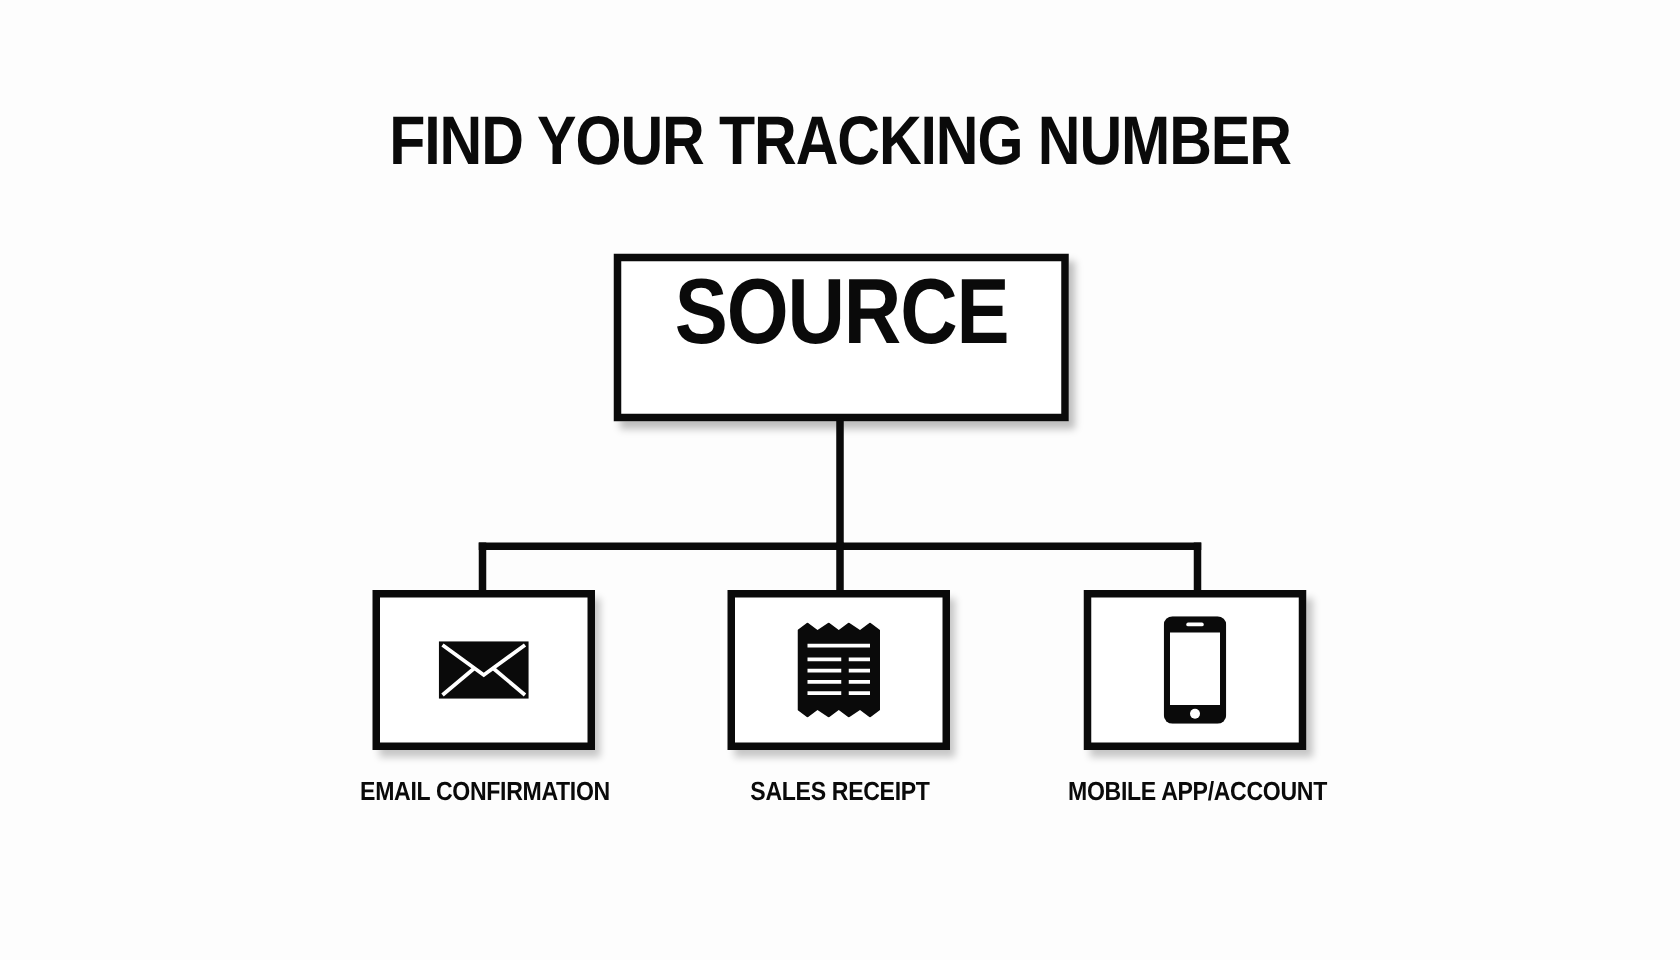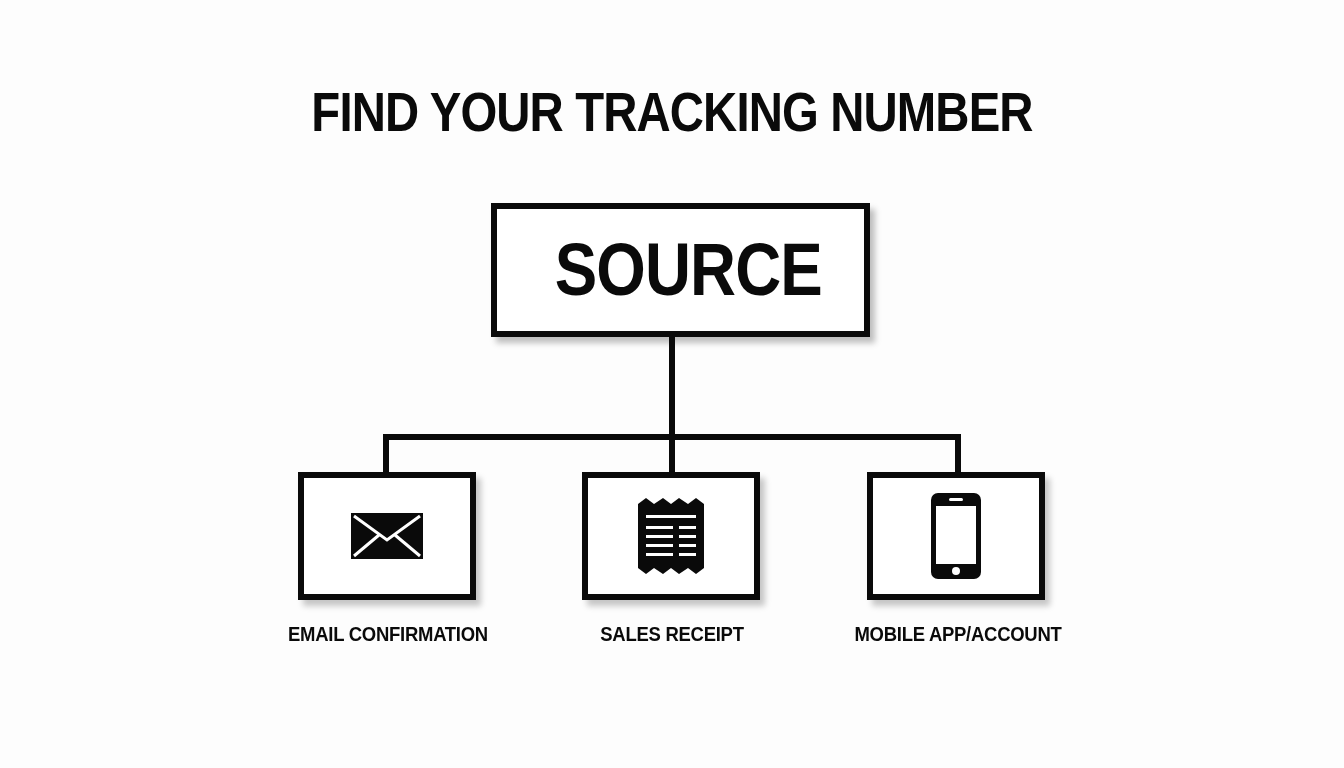--- a/index.html
+++ b/index.html
@@ -12,21 +12,21 @@
   .title {
     position:absolute; left:0; top:82px; width:1344px; text-align:center;
     font-weight:700; font-size:55px; letter-spacing:-1px;
     transform:scaleX(0.86); transform-origin:672px 0;
     line-height:60px;
   }
   .source-box {
     position:absolute; left:491px; top:203px; width:352px; height:122px;
     border:6px solid #0a0a0a; background:#fff;
     box-shadow:5px 6px 6px rgba(0,0,0,0.25);
-    display:flex; align-items:center; justify-content:center;padding-left:15px;
+    display:flex; align-items:flex-start; justify-content:center;
   }
   .source-label {
     font-weight:700; font-size:74px; letter-spacing:-1px;
     transform:scaleX(0.86); line-height:80px;
   }
   .line { position:absolute; background:#0a0a0a; }
   .child-box {
     position:absolute; top:472px; width:166px; height:116px;
     border:6px solid #0a0a0a; background:#fff;
     box-shadow:5px 6px 6px rgba(0,0,0,0.22);

